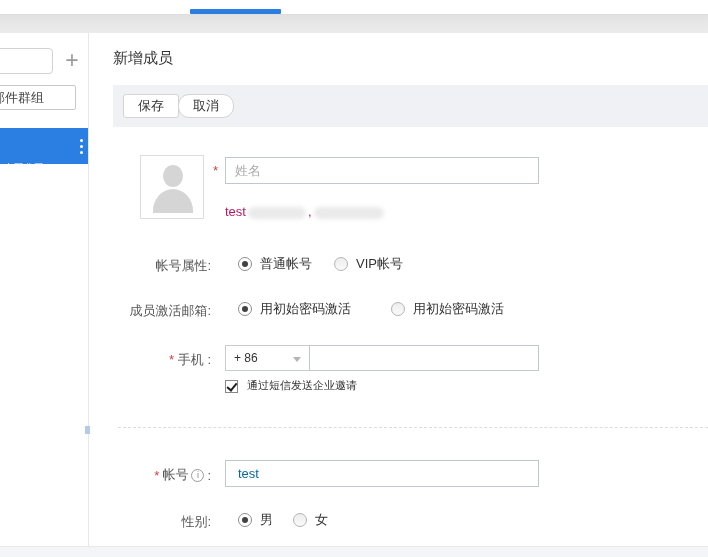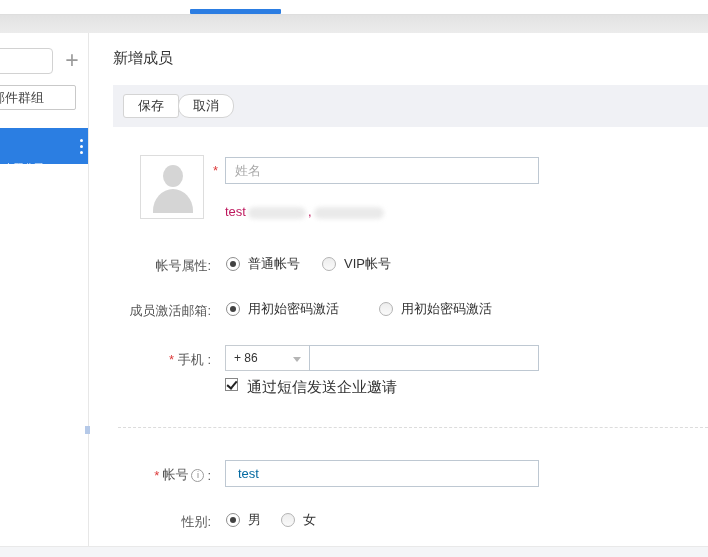--- a/index.html
+++ b/index.html
@@ -36,31 +36,31 @@
 
   .input { position:absolute; border:1px solid #bec8d2; background:#fff; font-size:13px; color:#0369a1; padding:0 9px; outline:none; font-family:inherit; }
   .name-input { left:225px; top:157px; width:314px; height:27px; }
   .name-input::placeholder { color:#a8a8a8; }
 
   .email-row { position:absolute; left:225px; top:204px; font-size:13px; color:#be185d; white-space:nowrap; }
   .blur-patch { display:inline-block; height:12px; background:#eaeaea; border-radius:6px; filter:blur(2px); vertical-align:middle; margin:0 2px; }
   .bp1 { width:58px; } .bp2 { width:70px; }
 
   .row-label { position:absolute; left:113px; width:98px; text-align:right; font-size:13px; color:#555; white-space:nowrap; }
-  .opts { position:absolute; left:226px; display:flex; align-items:center; font-size:13px; color:#333; }
+  .opts { position:absolute; left:238px; display:flex; align-items:center; font-size:13px; color:#333; }
   .radio { width:14px; height:14px; border-radius:50%; border:1px solid #b3b3b3; background:linear-gradient(#ededed,#fafafa); display:inline-block; position:relative; cursor:pointer; flex:none; }
   .radio.on { border-color:#8e8e8e; background:#fff; }
   .radio.on::after { content:""; position:absolute; left:3px; top:3px; width:6px; height:6px; border-radius:50%; background:#424242; }
   .opt-label { margin-left:8px; cursor:pointer; }
 
   .select { position:absolute; left:225px; top:345px; width:85px; height:26px; border:1px solid #c6ccd2; background:#fff; font-size:12px; color:#333; line-height:24px; padding-left:8px; cursor:pointer; }
   .select .arrow { position:absolute; right:8px; top:11px; width:0; height:0; border-left:4px solid transparent; border-right:4px solid transparent; border-top:5px solid #b5b5b5; }
   .phone-input { left:309px; top:345px; width:230px; height:26px; }
 
-  .check-row { position:absolute; left:225px; top:378px; display:flex; align-items:flex-start; font-size:15px; color:#333; }
+  .check-row { position:absolute; left:225px; top:378px; display:flex; align-items:flex-end; font-size:11px; color:#333; }
   .checkbox { width:13px; height:13px; border:1px solid #878787; background:#fff; position:relative; cursor:pointer; flex:none; }
   .checkbox.checked::after { content:""; position:absolute; left:3px; top:0px; width:4px; height:8px; border:solid #222; border-width:0 2px 2px 0; transform:rotate(40deg); }
   .check-label { margin-left:9px; cursor:pointer; }
 
   .dashed { position:absolute; left:118px; top:427px; width:590px; border-top:1px dashed #dcdcdc; }
   .divider-handle { position:absolute; left:85px; top:426px; width:5px; height:8px; background:#b5c9e8; }
 
   .acct-label { top:466px; display:flex; justify-content:flex-end; align-items:center; gap:3px; }
   .info-icon { width:13px; height:13px; border:1px solid #9b9b9b; border-radius:50%; color:#888; font-size:9px; line-height:11px; text-align:center; display:inline-block; font-style:normal; cursor:pointer; }
   .acct-input { left:225px; top:460px; width:314px; height:27px; padding-left:12px; }

